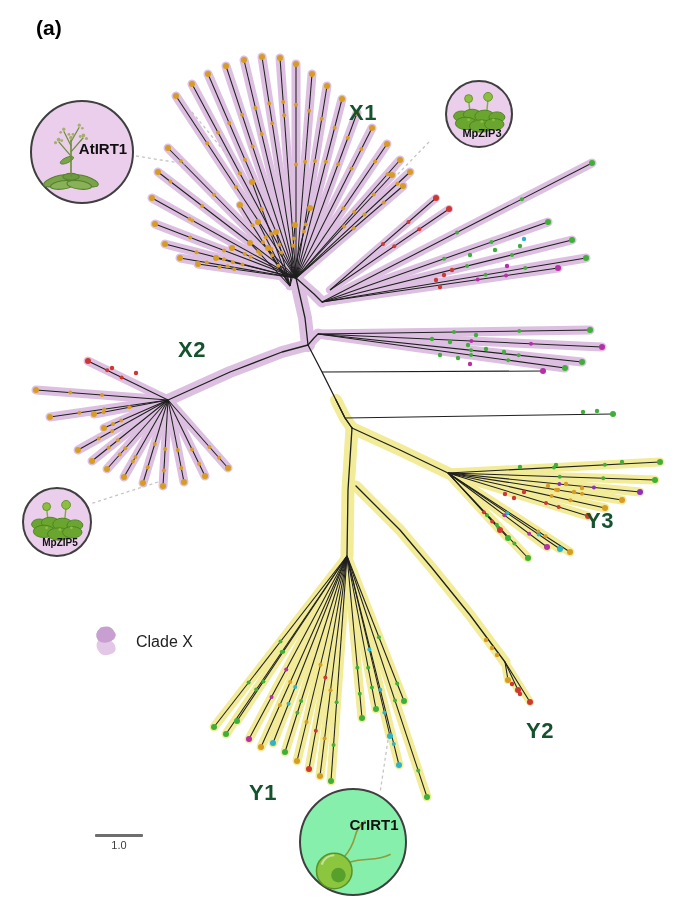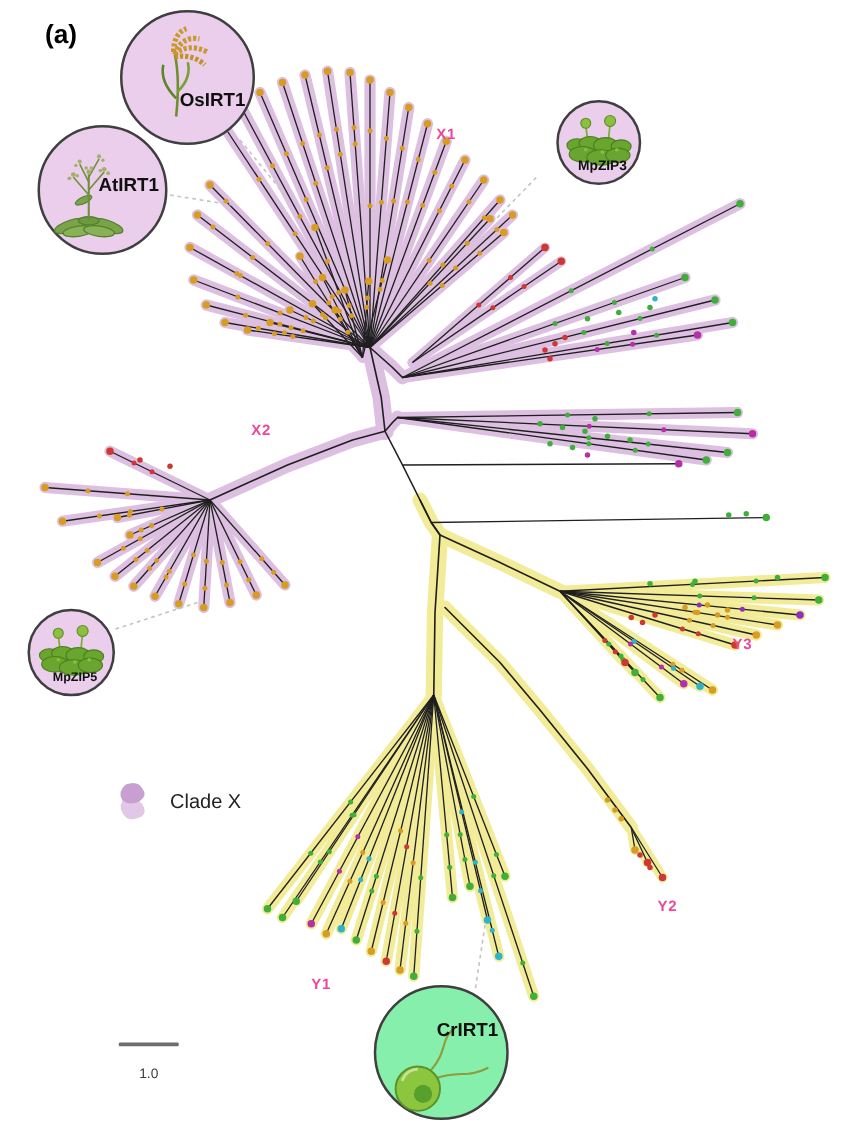--- a/index.html
+++ b/index.html
@@ -1,31 +1,31 @@
 <!DOCTYPE html>
 <html><head>
 <meta charset="utf-8">
 <style>
   html,body{margin:0;padding:0;background:#fff;}
   .fig{position:relative;width:680px;height:900px;background:#ffffff;overflow:hidden;
        font-family:"Liberation Sans",sans-serif;}
   #tree{position:absolute;left:0;top:0;}
   .panel-lbl{position:absolute;left:36px;top:16px;font-size:21px;font-weight:bold;color:#000;}
-  .clade-lbl{position:absolute;font-weight:bold;font-size:12px;color:#ec4899;letter-spacing:.5px;}
+  .clade-lbl{position:absolute;font-weight:bold;font-size:22px;color:#14532d;letter-spacing:.5px;}
   .co{position:absolute;border-radius:50%;border:2.5px solid #3f3f3f;background:#eaceeb;box-sizing:border-box;}
   .co.yellow{background:#86efac;}
   .co-lbl{position:absolute;transform:translate(-50%,-50%);font-weight:bold;color:#101010;white-space:nowrap;}
   .co svg.plant{position:absolute;}
   .legend{position:absolute;left:90px;top:622px;}
   .lg-row{display:flex;align-items:center;gap:14px;height:40px;justify-content:flex-end;}
   .lg-row svg{width:32px;height:36px;flex:0 0 auto;}
   .lg-txt{font-size:16px;color:#222;}
   .sbar{position:absolute;left:95px;top:834px;width:48px;text-align:center;}
   .sb-line{height:3px;background:#6e6e6e;border-radius:1px;}
-  .sb-txt{font-size:11px;color:#3c3c3c;margin-top:16px;}
+  .sb-txt{font-size:11px;color:#3c3c3c;margin-top:2px;}
 </style>
 </head>
 <body>
 
 <div class="fig">
 
   <svg id="tree" width="680" height="900" viewBox="0 0 680 900">
       <polyline points="296,278 305,318 308,345" fill="none" stroke="#ddc0e1" stroke-width="14" stroke-linecap="round" stroke-linejoin="round"></polyline>
       <polyline points="296,278 314,294 322,302" fill="none" stroke="#ddc0e1" stroke-width="11" stroke-linecap="round" stroke-linejoin="round"></polyline>
       <polyline points="308,345 314,338 318,334" fill="none" stroke="#ddc0e1" stroke-width="11" stroke-linecap="round" stroke-linejoin="round"></polyline>
@@ -541,37 +541,25 @@
       <circle cx="597" cy="411" r="2.2" fill="#3faf3a"></circle>
       <line x1="192" y1="112" x2="228" y2="156" stroke="#c4c4c4" stroke-width="1.3" stroke-dasharray="3 3"></line>
       <line x1="136" y1="156" x2="186" y2="164" stroke="#c4c4c4" stroke-width="1.3" stroke-dasharray="3 3"></line>
       <line x1="429" y1="142" x2="396" y2="176" stroke="#c4c4c4" stroke-width="1.3" stroke-dasharray="3 3"></line>
       <line x1="158" y1="482" x2="90" y2="504" stroke="#c4c4c4" stroke-width="1.3" stroke-dasharray="3 3"></line>
       <line x1="388" y1="740" x2="380" y2="793" stroke="#c4c4c4" stroke-width="1.3" stroke-dasharray="3 3"></line>
     </svg>
 
   <div class="panel-lbl">(a)</div>
   <div class="clade-lbl" style="left:349px;top:100px">X1</div>
-  <div class="clade-lbl" style="left:201px;top:337px">X2</div>
+  <div class="clade-lbl" style="left:178px;top:337px">X2</div>
   <div class="clade-lbl" style="left:249px;top:780px">Y1</div>
   <div class="clade-lbl" style="left:526px;top:718px">Y2</div>
   <div class="clade-lbl" style="left:586px;top:508px">Y3</div>
 
-  <div class="co" style="left:96px;top:8px;width:108px;height:108px">
-    <svg class="plant" style="left:14px;top:6px" width="62" height="80" viewBox="0 0 60 76">
-      <path d="M28 74 C30 55 30 40 27 26" stroke="#6e8f2e" stroke-width="2" fill="none"></path>
-      <path d="M28 60 C20 52 16 44 18 34" stroke="#5d8428" stroke-width="2" fill="none"></path>
-      <path d="M29 55 C36 48 39 40 37 32" stroke="#77a036" stroke-width="2" fill="none"></path>
-      <path d="M27 26 C30 16 38 12 46 14" stroke="#c89a2e" stroke-width="4" fill="none" stroke-dasharray="2.5 1.5"></path>
-      <path d="M27 26 C33 20 43 19 52 24" stroke="#c89a2e" stroke-width="4" fill="none" stroke-dasharray="2.5 1.5"></path>
-      <path d="M27 28 C34 26 44 28 50 34" stroke="#bf922a" stroke-width="4" fill="none" stroke-dasharray="2.5 1.5"></path>
-      <path d="M26 24 C26 14 30 8 36 6" stroke="#c89a2e" stroke-width="4" fill="none" stroke-dasharray="2.5 1.5"></path>
-    </svg>
-    <div class="co-lbl" style="left:72px;top:70px;font-size:15px">OsIRT1</div>
-  </div>
 
   <div class="co" style="left:30px;top:100px;width:104px;height:104px">
     <svg class="plant" style="left:6px;top:8px" width="66" height="88" viewBox="0 0 64 84">
       <ellipse cx="18" cy="68" rx="13" ry="4.5" fill="#7aa34a" stroke="#55802d" stroke-width="1" transform="rotate(-18 18 68)"></ellipse>
       <ellipse cx="46" cy="68" rx="13" ry="4.5" fill="#7aa34a" stroke="#55802d" stroke-width="1" transform="rotate(18 46 68)"></ellipse>
       <ellipse cx="24" cy="72" rx="12" ry="4" fill="#89b258" stroke="#55802d" stroke-width="1" transform="rotate(-8 24 72)"></ellipse>
       <ellipse cx="40" cy="72" rx="12" ry="4" fill="#89b258" stroke="#55802d" stroke-width="1" transform="rotate(8 40 72)"></ellipse>
       <ellipse cx="32" cy="64" rx="8" ry="3.2" fill="#6d9a3e" stroke="#55802d" stroke-width="1"></ellipse>
       <ellipse cx="28" cy="48" rx="7" ry="2.6" fill="#7aa34a" stroke="#55802d" stroke-width="0.8" transform="rotate(-25 28 48)"></ellipse>
       <path d="M32 64 V28" stroke="#6d8f3a" stroke-width="1.6" fill="none"></path>

